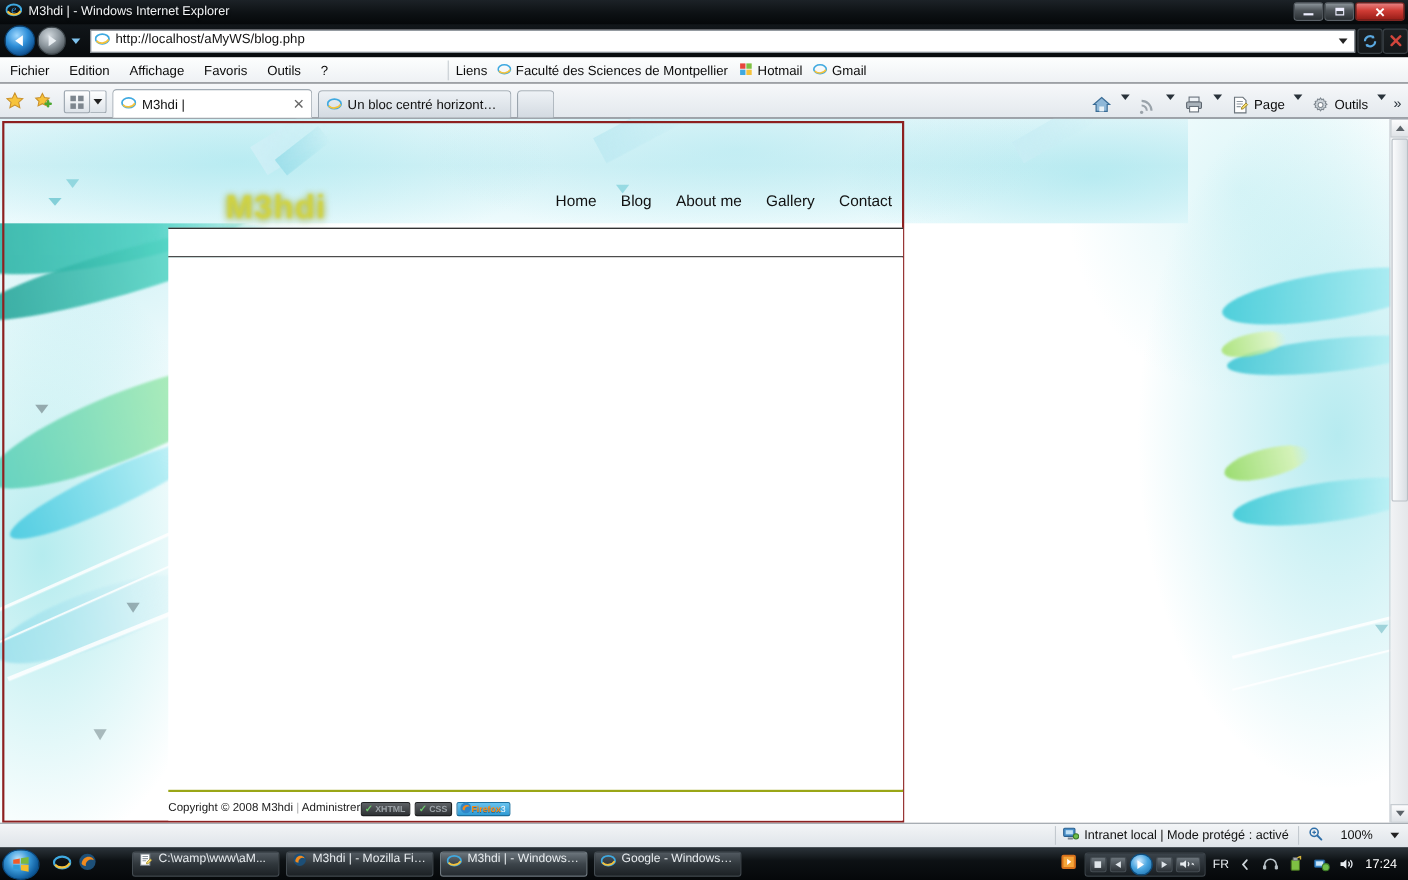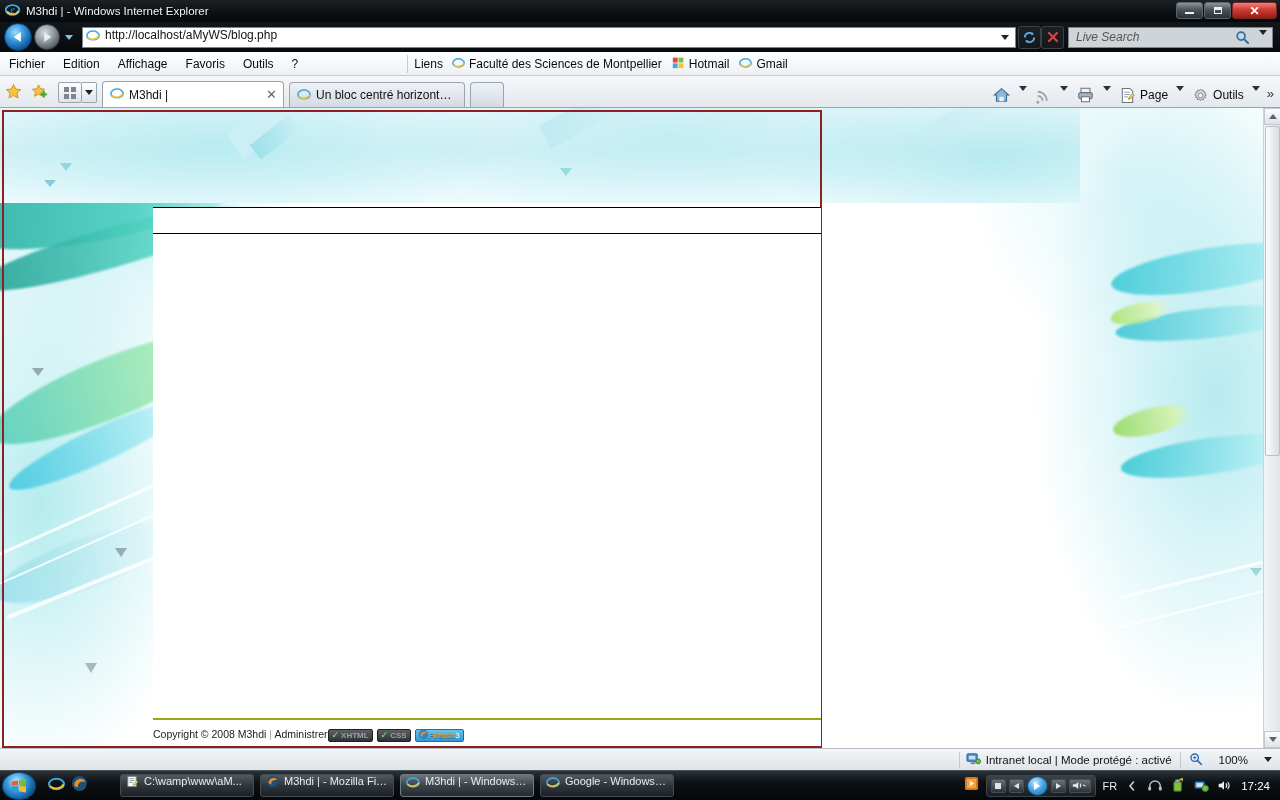--- a/index.html
+++ b/index.html
@@ -342,30 +342,20 @@
       <svg width="15" height="15" viewBox="0 0 16 16">
           <path d="M3 8a5 5 0 0 1 8.6-3.4M13 8a5 5 0 0 1-8.6 3.4" fill="none" stroke="#5aa8e0" stroke-width="2"></path>
           <path d="M11 2.2 L12.4 5.2 L9.3 5" fill="#5aa8e0"></path>
           <path d="M5 13.8 L3.6 10.8 L6.7 11" fill="#5aa8e0"></path>
         </svg>
     </div>
     <div class="iconbtn framed">
       <svg width="14" height="14" viewBox="0 0 16 16">
           <path d="M3.5 3.5 L12.5 12.5 M12.5 3.5 L3.5 12.5" stroke="#d2453c" stroke-width="2.6" stroke-linecap="round"></path>
         </svg>
-    </div>
-    <div class="searchwrap">
-      <span class="search-ph">Live Search</span>
-      <span style="position:absolute;right:22px;top:2px;">
-        <svg width="15" height="15" viewBox="0 0 16 16">
-            <circle cx="6.5" cy="6.5" r="4.2" fill="none" stroke="#2e6ea8" stroke-width="1.8"></circle>
-            <path d="M9.8 9.8 L14 14" stroke="#2e6ea8" stroke-width="2.2" stroke-linecap="round"></path>
-          </svg>
-      </span>
-      <span style="position:absolute;right:5px;top:7px;"><i class="caret-dk"></i></span>
     </div>
   </div>
 
   <div class="menubar">
     <span class="mi">Fichier</span>
     <span class="mi">Edition</span>
     <span class="mi">Affichage</span>
     <span class="mi">Favoris</span>
     <span class="mi">Outils</span>
     <span class="mi">?</span>
@@ -523,20 +513,30 @@
         <div class="streak" style="left:920px;top:0px;width:80px;height:22px;background:linear-gradient(110deg,#c8edf4,rgba(255,255,255,0));transform:rotate(-30deg)"></div>
         <i class="tri" style="left:560px;top:60px;border-top:8px solid #7ed0da;opacity:.7"></i>
         <i class="tri" style="left:44px;top:72px;border-top:7px solid #6dc6d0;opacity:.8"></i>
         <i class="tri" style="left:60px;top:55px;border-top:8px solid #77ccd6;opacity:.7"></i>
       </div>
     </div>
 
     <div class="pageframe"></div>
 
     <div class="sitewrap">
+      <div class="siteheader">
+        <div class="logo">M3hdi</div>
+        <div class="nav">
+          <a href="#">Home</a>
+          <a href="#">Blog</a>
+          <a href="#">About me</a>
+          <a href="#">Gallery</a>
+          <a href="#">Contact</a>
+        </div>
+      </div>
 
       <div class="topbar-empty"></div>
       <div class="maincontent"></div>
 
       <div class="sitefooter">
         <div class="copyline">
           <span>Copyright © 2008 M3hdi</span>
           <span class="sep">|</span>
           <span>Administrer</span>
         </div>

